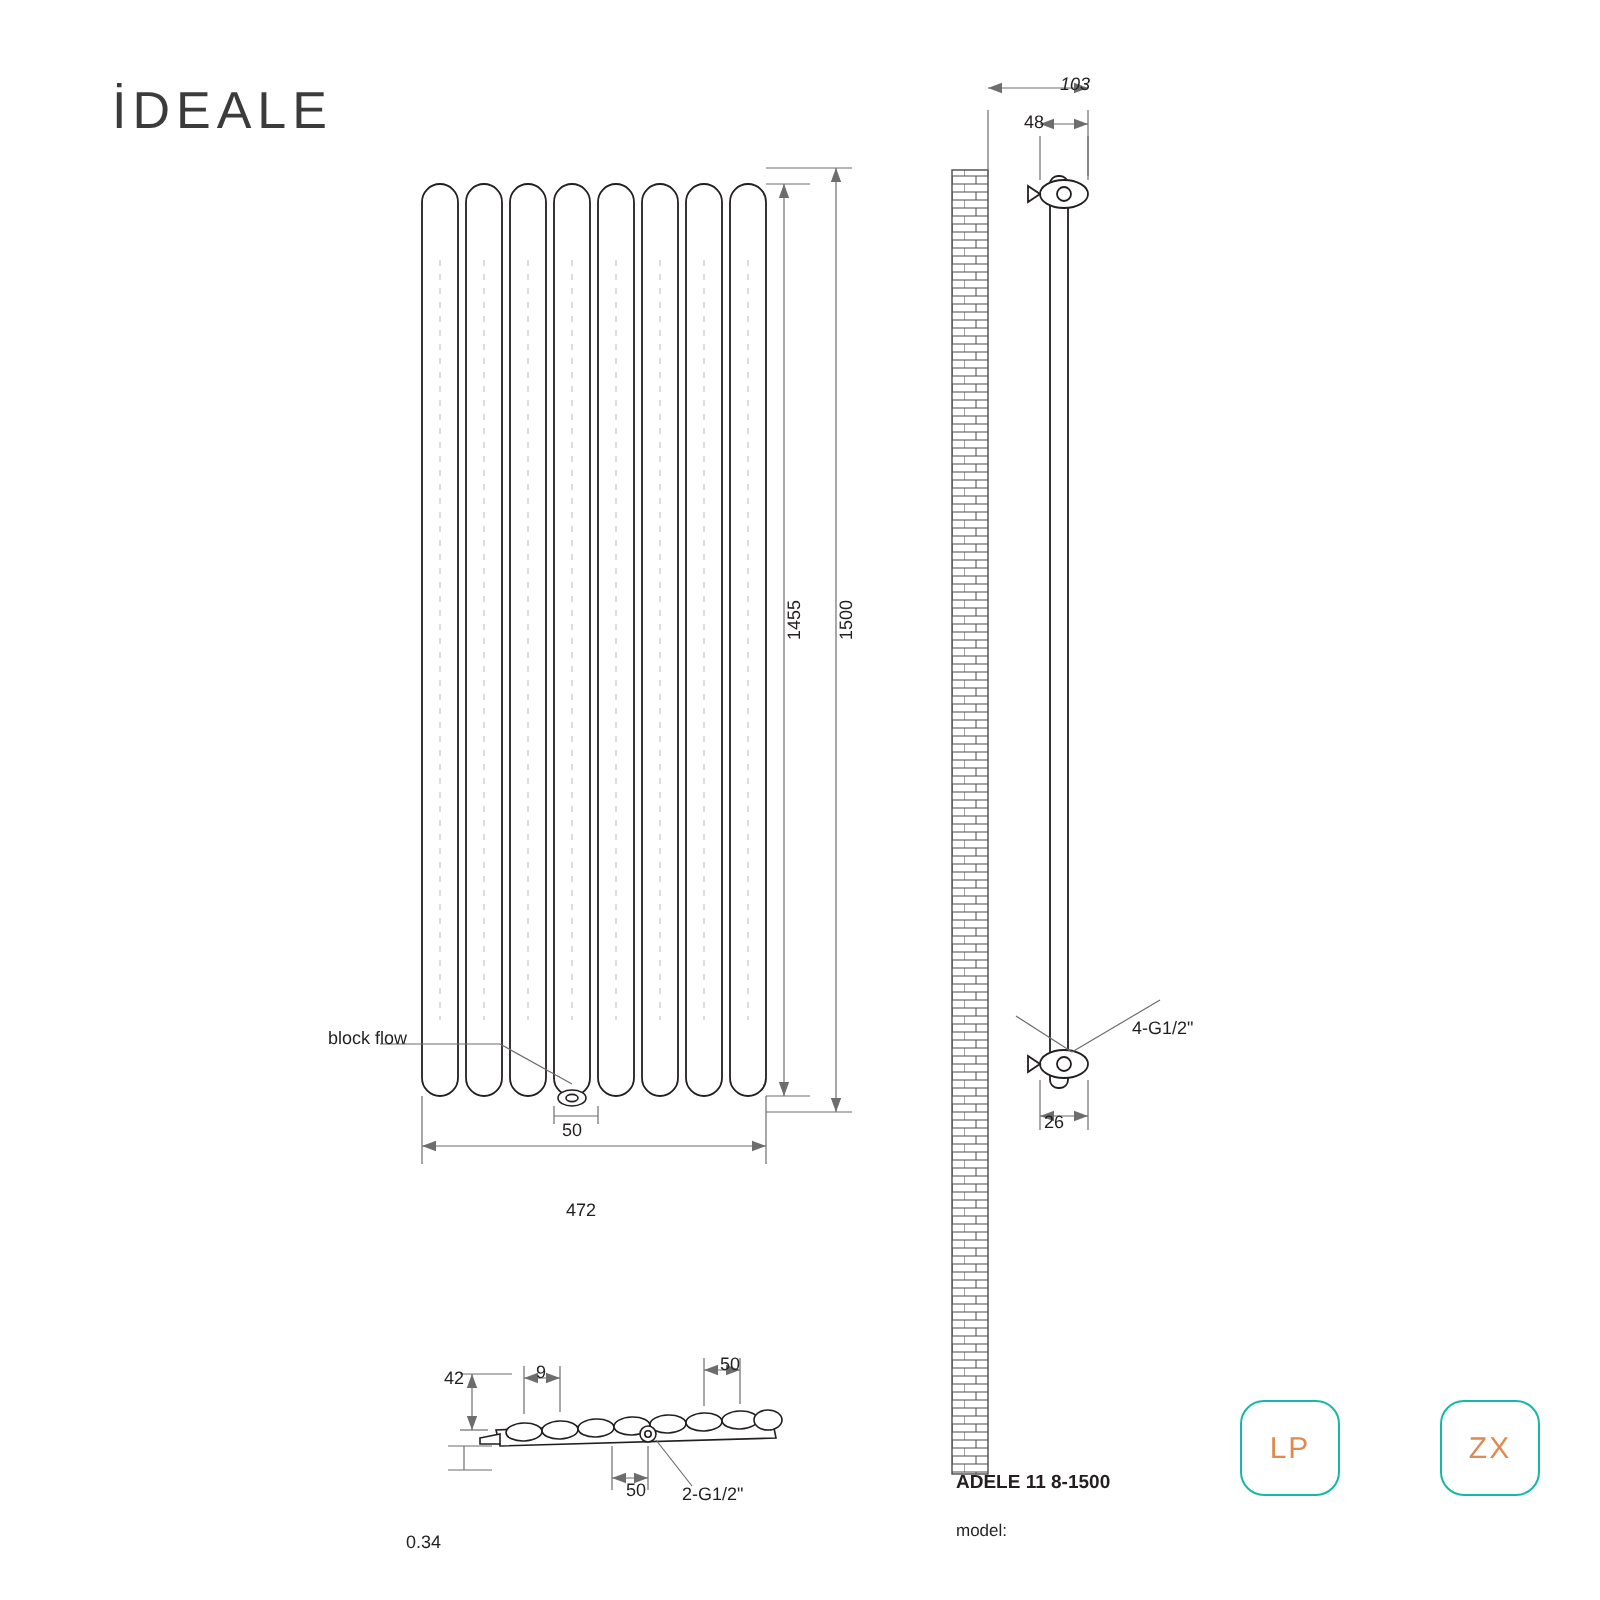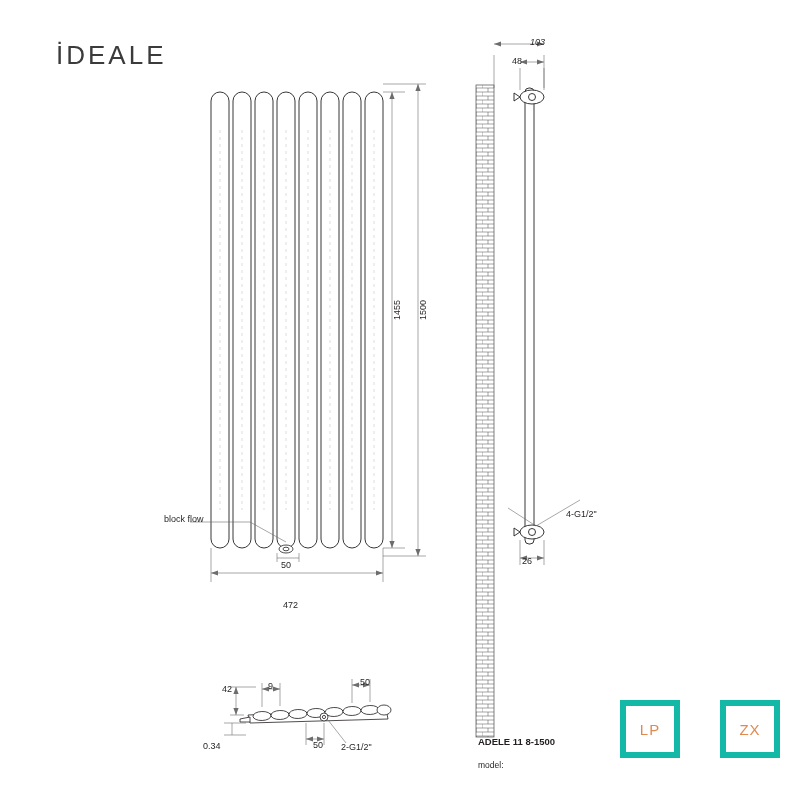--- a/index.html
+++ b/index.html
@@ -26,21 +26,21 @@
   .lbl.v{writing-mode:vertical-rl;transform:rotate(180deg);}
 
   svg{display:block;overflow:visible;}
 
   
   .model-kicker{position:absolute;left:478px;top:760px;font-size:8.5px;color:#231f20;}
   .model-name{position:absolute;left:478px;top:736px;font-size:9.5px;font-weight:bold;color:#231f20;}
 
   .badge{
     position:absolute;top:700px;width:48px;height:46px;
-    border:6px solid #14b8a6;border-radius:0;
+    border:1px solid #14b8a6;border-radius:12px;
     color:#e08a52;font-size:15px;letter-spacing:1px;
     display:flex;align-items:center;justify-content:center;
   }
   .badge.lp{left:620px;}
   .badge.zx{left:720px;}
 </style>
 </head>
 <body>
 
 <div class="page">
@@ -221,21 +221,21 @@
       <polygon points="170,20 163,17.4 163,22.6"></polygon>
       <polygon points="106,74 113,71.4 113,76.6"></polygon>
       <polygon points="124,74 117,71.4 117,76.6"></polygon>
     </g>
   </svg>
 
   <div class="lbl" style="left:222px;top:684px;">42</div>
   <div class="lbl" style="left:268px;top:681px;">9</div>
   <div class="lbl" style="left:360px;top:677px;">50</div>
   <div class="lbl" style="left:313px;top:740px;">50</div>
-  <div class="lbl" style="left:203px;top:741px;text-align:right;">0.34</div>
+  <div class="lbl" style="left:203px;top:766px;text-align:right;">0.34</div>
   <div class="lbl" style="left:341px;top:742px;">2-G1/2"</div>
 
   <div class="model-kicker">model:</div>
   <div class="model-name">ADELE 11 8-1500</div>
 
   <div class="badge lp">LP</div>
   <div class="badge zx">ZX</div>
 
 </div>
 

